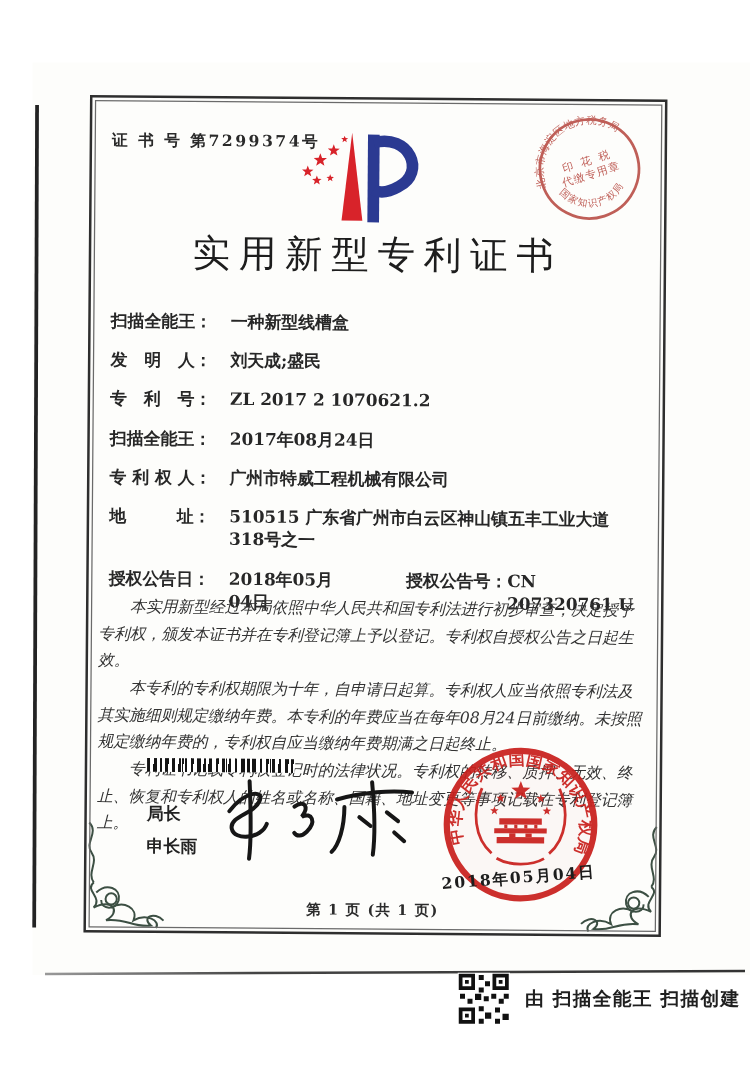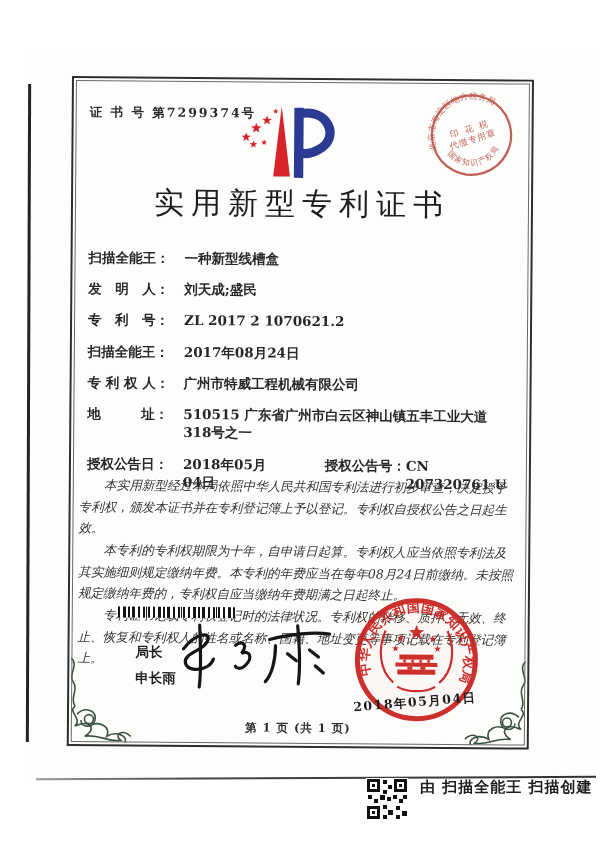--- a/index.html
+++ b/index.html
@@ -50,33 +50,33 @@
   .paragraphs{
     position:absolute;left:8px;right:12px;top:396px;
     font-size:12.6px;line-height:1.72;color:#333;font-style:italic;font-weight:500;
   }
   .paragraphs p{margin:0;text-indent:2em;}
   .barcode{
     position:absolute;left:48px;top:528px;width:118px;height:11px;background-color:#fff;
     background-image:repeating-linear-gradient(90deg,#141414 0 2px,transparent 2px 5px),
                      repeating-linear-gradient(90deg,#141414 0 1px,transparent 1px 7px);
   }
-  .director{position:absolute;left:48px;top:561px;font-size:13.5px;font-weight:700;line-height:1.9;color:#222;margin-left:18px;}
+  .director{position:absolute;left:48px;top:561px;font-size:13.5px;font-weight:700;line-height:1.9;color:#222;}
   .signature{position:absolute;left:100px;top:540px;width:170px;height:78px;}
   .seal{position:absolute;left:282px;top:516px;width:130px;height:130px;opacity:0.93;}
   .seal-date{
     position:absolute;left:284px;top:612px;width:160px;font-size:12.5px;font-weight:700;
     color:#1d1d1d;letter-spacing:1.5px;transform:rotate(-5deg);font-style:normal;
   }
   .page-no{position:absolute;left:0;top:641px;width:100%;text-align:center;font-size:11.5px;font-weight:600;color:#2c2c2c;letter-spacing:1px;}
   .flourish{position:absolute;width:76px;height:92px;bottom:-4px;}
   .flourish.left{left:-6px;}
   .flourish.right{right:-6px;transform:scaleX(-1);}
   .scanner-note{
-    position:absolute;left:366px;top:778px;display:flex;gap:12px;
+    position:absolute;left:366px;top:778px;display:flex;align-items:center;gap:12px;
   }
   .scanner-note .note-text{font-size:15px;font-weight:600;color:#1f1f1f;letter-spacing:1px;white-space:nowrap;}
   .qr{width:42px;height:42px;}
 </style>
 </head>
 <body>
 
 <div class="paper"></div>
 <div class="scan-edge-left"></div>
 <div class="scan-edge-bottom"></div>

